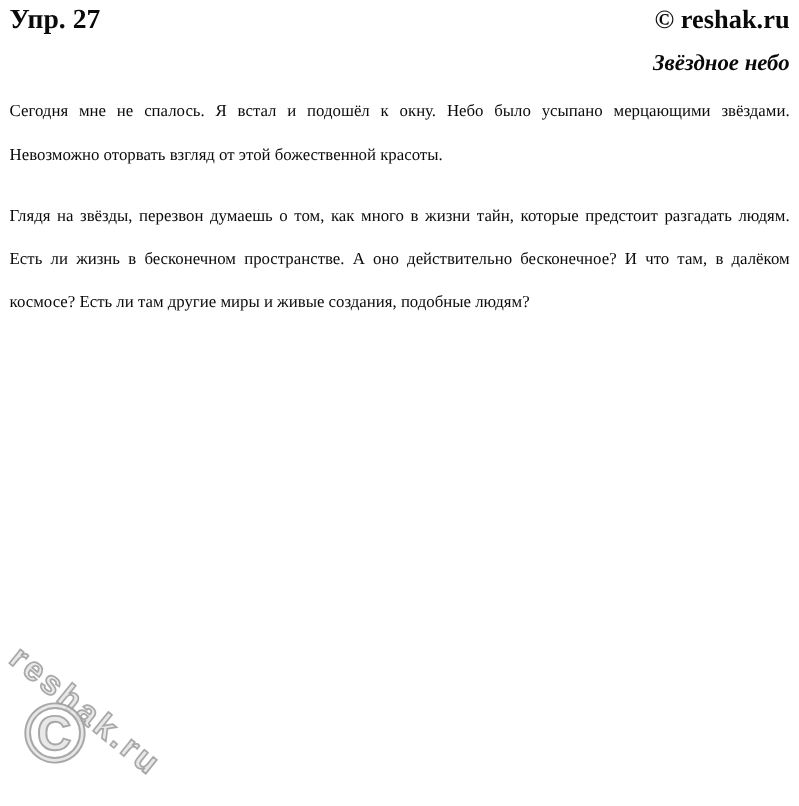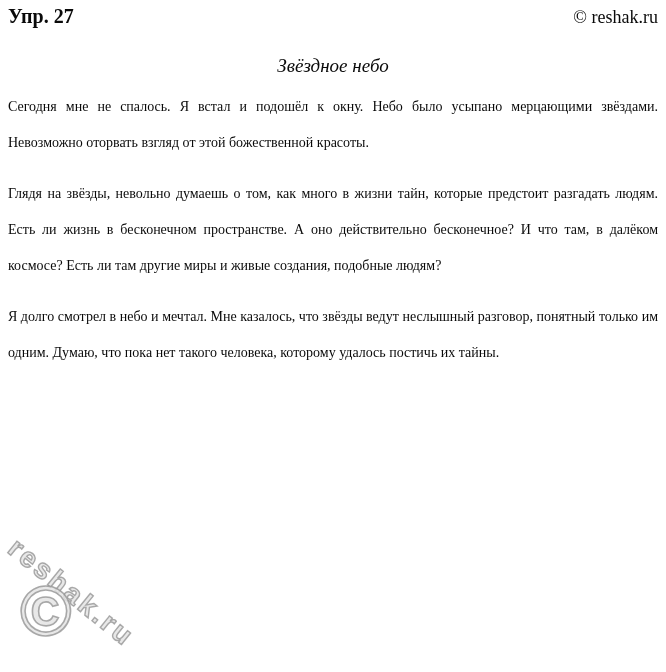--- a/index.html
+++ b/index.html
@@ -18,33 +18,34 @@
   .page {
     padding: 5px 8px 0 8px;
     position: relative;
   }
   .header-row {
     display: flex;
     justify-content: space-between;
     align-items: baseline;
   }
   .exercise-label {
-    font-size: 20px;
+    font-size: 23px;
     font-weight: bold;
     line-height: 22px;
   }
   .site-copyright {
-    font-size: 18px;
+    font-size: 22px;
     line-height: 22px;
+    font-weight: bold;
   }
   .doc-title {
-    margin-top: 26px;
-    text-align: center;
+    margin-top: 14px;
+    text-align: right;
     font-size: 19px;
-    font-weight: normal;
+    font-weight: bold;
     font-style: italic;
     line-height: 24px;
   }
   .content {
     margin-top: 11px;
   }
   .content p {
     margin: 0 0 15px 0;
     font-size: 14px;
     line-height: 36px;
@@ -100,22 +101,21 @@
 
   <div class="header-row">
     <span class="exercise-label">Упр. 27</span>
     <span class="site-copyright">© reshak.ru</span>
   </div>
 
   <div class="doc-title">Звёздное небо</div>
 
   <div class="content">
     <p>Сегодня мне не спалось. Я встал и подошёл к окну. Небо было усыпано мерцающими звёздами. Невозможно оторвать взгляд от этой божественной красоты.</p>
-    <p>Глядя на звёзды, невольно думаешь о том, как много в жизни тайн, которые предстоит разгадать людям. Есть ли жизнь в бесконечном пространстве. А оно действительно бесконечное? И что там, в далёком космосе? Есть ли там другие миры и живые создания, подобные людям?</p>
-    <p>Я долго смотрел в небо и мечтал. Мне казалось, что звёзды ведут неслышный разговор, понятный только им одним. Думаю, что пока нет такого человека, которому удалось постичь их тайны.</p>
+    <p>Глядя на звёзды, перезвон думаешь о том, как много в жизни тайн, которые предстоит разгадать людям. Есть ли жизнь в бесконечном пространстве. А оно действительно бесконечное? И что там, в далёком космосе? Есть ли там другие миры и живые создания, подобные людям?</p>
   </div>
 
 </div>
 
 <div class="watermark">
   <span class="watermark-text">reshak.ru</span>
   <span class="watermark-copyright">©</span>
 </div>
 
 </body></html>

